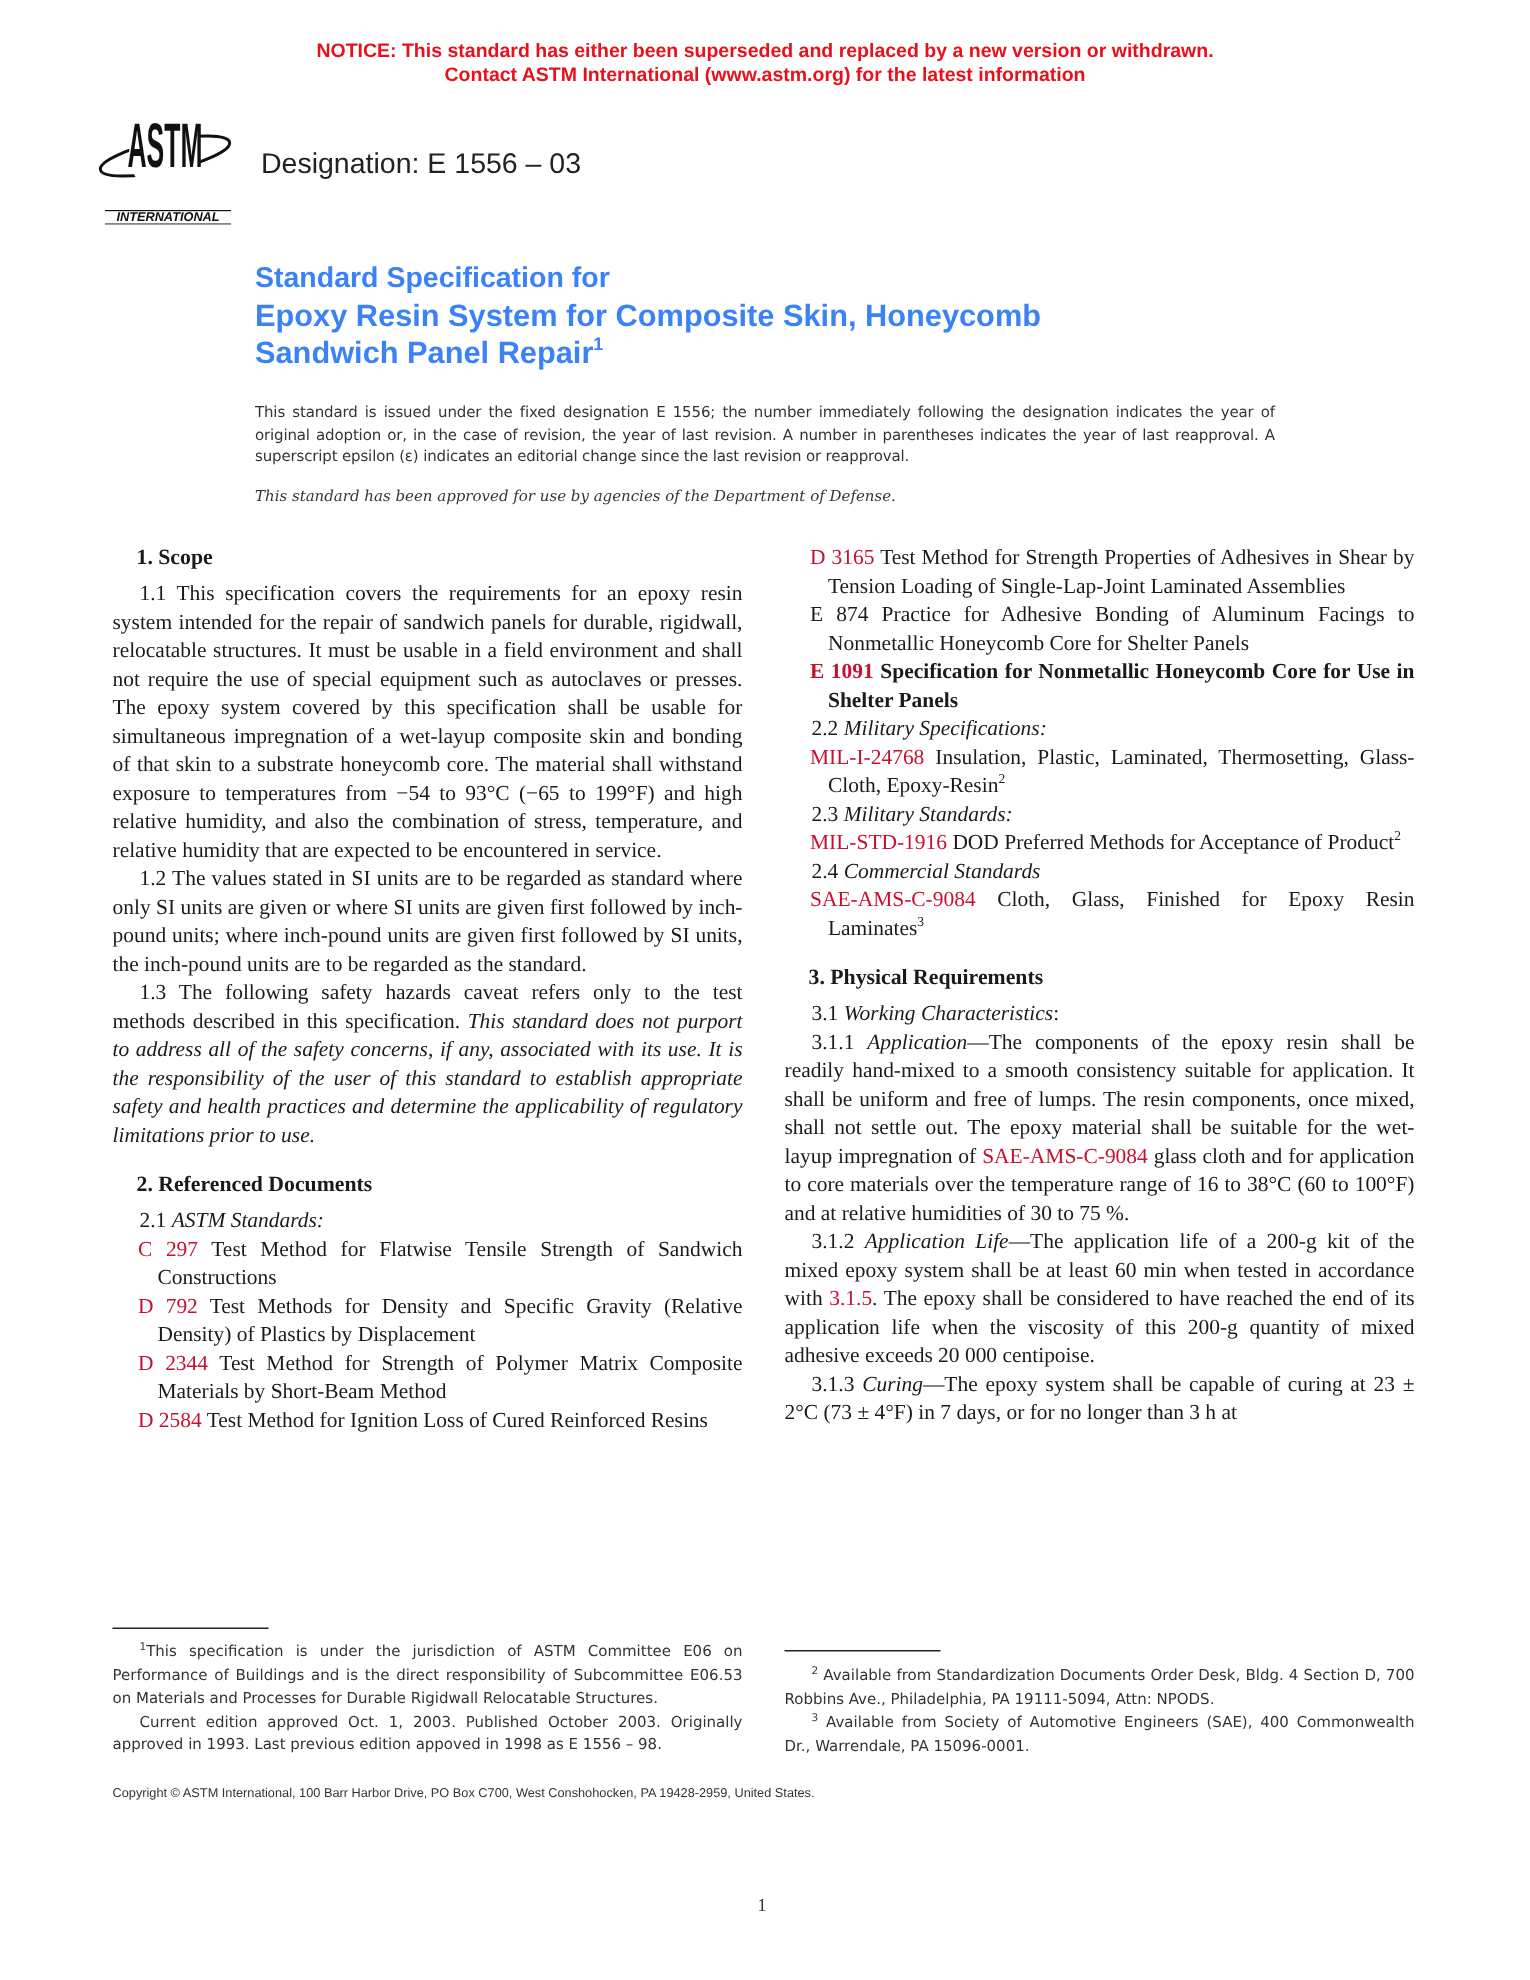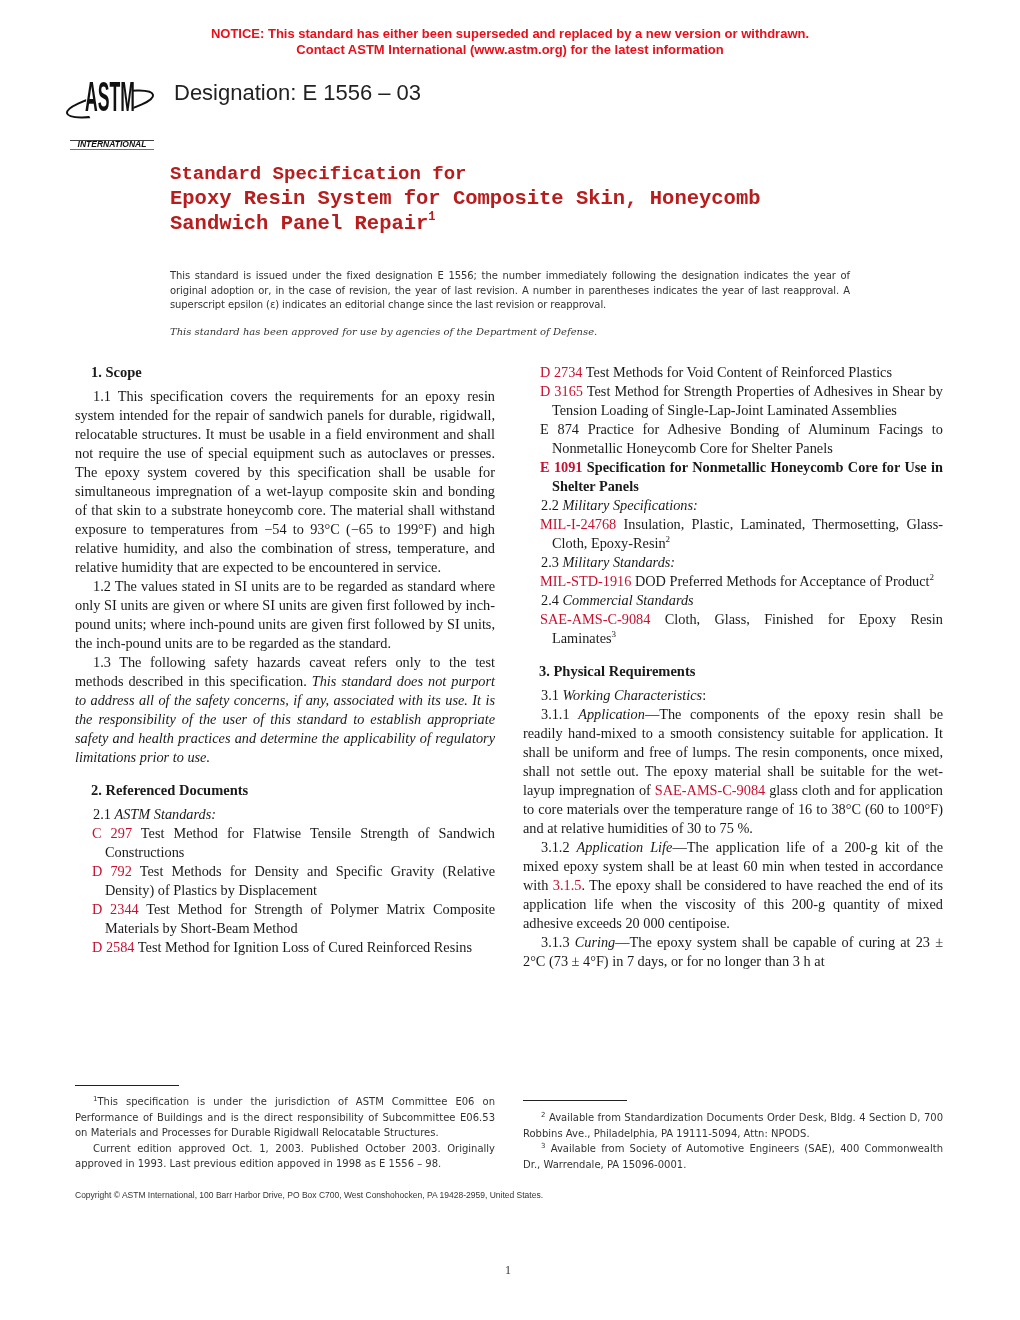--- a/index.html
+++ b/index.html
@@ -9,28 +9,28 @@
     color: #1a1a1a;
   }
   .notice {
     position: absolute; left: 0; right: 0; top: 26px;
     text-align: center; color: #e8101a;
     font-family: "Liberation Sans", "DejaVu Sans", sans-serif;
     font-weight: bold; font-size: 13px; line-height: 16px;
   }
   .logo { position: absolute; left: 64px; top: 72px; width: 96px; height: 80px; }
   .designation {
-    position: absolute; left: 174px; top: 80px;
+    position: absolute; left: 174px; top: 99px;
     font-family: "Liberation Sans", "DejaVu Sans", sans-serif;
-    font-size: 22px; color: #222;
+    font-size: 19px; color: #222;
   }
   .title-block {
-    position: absolute; left: 170px; top: 162px; width: 700px;
-    font-family: Liberation Mono, monospace;
-    font-weight: bold; color: #b91c1c;
+    position: absolute; left: 170px; top: 174px; width: 700px;
+    font-family: Liberation Sans, sans-serif;
+    font-weight: bold; color: #3b82f6;
   }
   .title-pre { font-size: 19px; line-height: 24px; }
   .title-main { font-size: 20.5px; line-height: 25px; }
   .title-main sup { font-size: 12px; vertical-align: 9px; line-height: 0; }
   .issue-note {
     position: absolute; left: 170px; top: 269px; width: 680px;
     font-family: "DejaVu Sans", "Liberation Sans", sans-serif;
     font-size: 10px; line-height: 14.5px; color: #333; text-align: justify;
     letter-spacing: -0.1px;
   }
@@ -111,21 +111,20 @@
   <div id="astm-refs-left">
       <p class="ref ind"><span class="code">C 297</span><span> Test Method for Flatwise Tensile Strength of Sandwich Constructions</span></p>
       <p class="ref ind"><span class="code">D 792</span><span> Test Methods for Density and Specific Gravity (Relative Density) of Plastics by Displacement</span></p>
       <p class="ref ind"><span class="code">D 2344</span><span> Test Method for Strength of Polymer Matrix Composite Materials by Short-Beam Method</span></p>
       <p class="ref ind"><span class="code">D 2584</span><span> Test Method for Ignition Loss of Cured Reinforced Resins</span></p>
     </div>
 </div>
 
 <div class="col col-right">
   <div id="astm-refs-right">
-      <p class="ref" style="padding-left: 29px; text-indent: -12px;"><span class="code">D 2734</span><span> Test Methods for Void Content of Reinforced Plastics</span></p>
       <p class="ref" style="padding-left: 29px; text-indent: -12px;"><span class="code">D 3165</span><span> Test Method for Strength Properties of Adhesives in Shear by Tension Loading of Single-Lap-Joint Laminated Assemblies</span></p>
       <p class="ref" style="padding-left: 29px; text-indent: -12px;"><span>E 874</span><span> Practice for Adhesive Bonding of Aluminum Facings to Nonmetallic Honeycomb Core for Shelter Panels</span></p>
       <p class="ref" style="padding-left: 29px; text-indent: -12px; font-weight: bold;"><span class="code">E 1091</span><span> Specification for Nonmetallic Honeycomb Core for Use in Shelter Panels</span></p>
     </div>
 
   <p class="sub" style="text-indent: 18px;"><span>2.2 </span><i>Military Specifications:</i></p>
   <p class="ref" style="padding-left: 29px; text-indent: -12px;"><span class="code">MIL-I-24768</span><span> Insulation, Plastic, Laminated, Thermosetting, Glass-Cloth, Epoxy-Resin</span><sup class="fn">2</sup></p>
 
   <p class="sub" style="text-indent: 18px;"><span>2.3 </span><i>Military Standards:</i></p>
   <p class="ref" style="padding-left: 29px; text-indent: -12px;"><span class="code">MIL-STD-1916</span><span> DOD Preferred Methods for Acceptance of Product</span><sup class="fn">2</sup></p>

